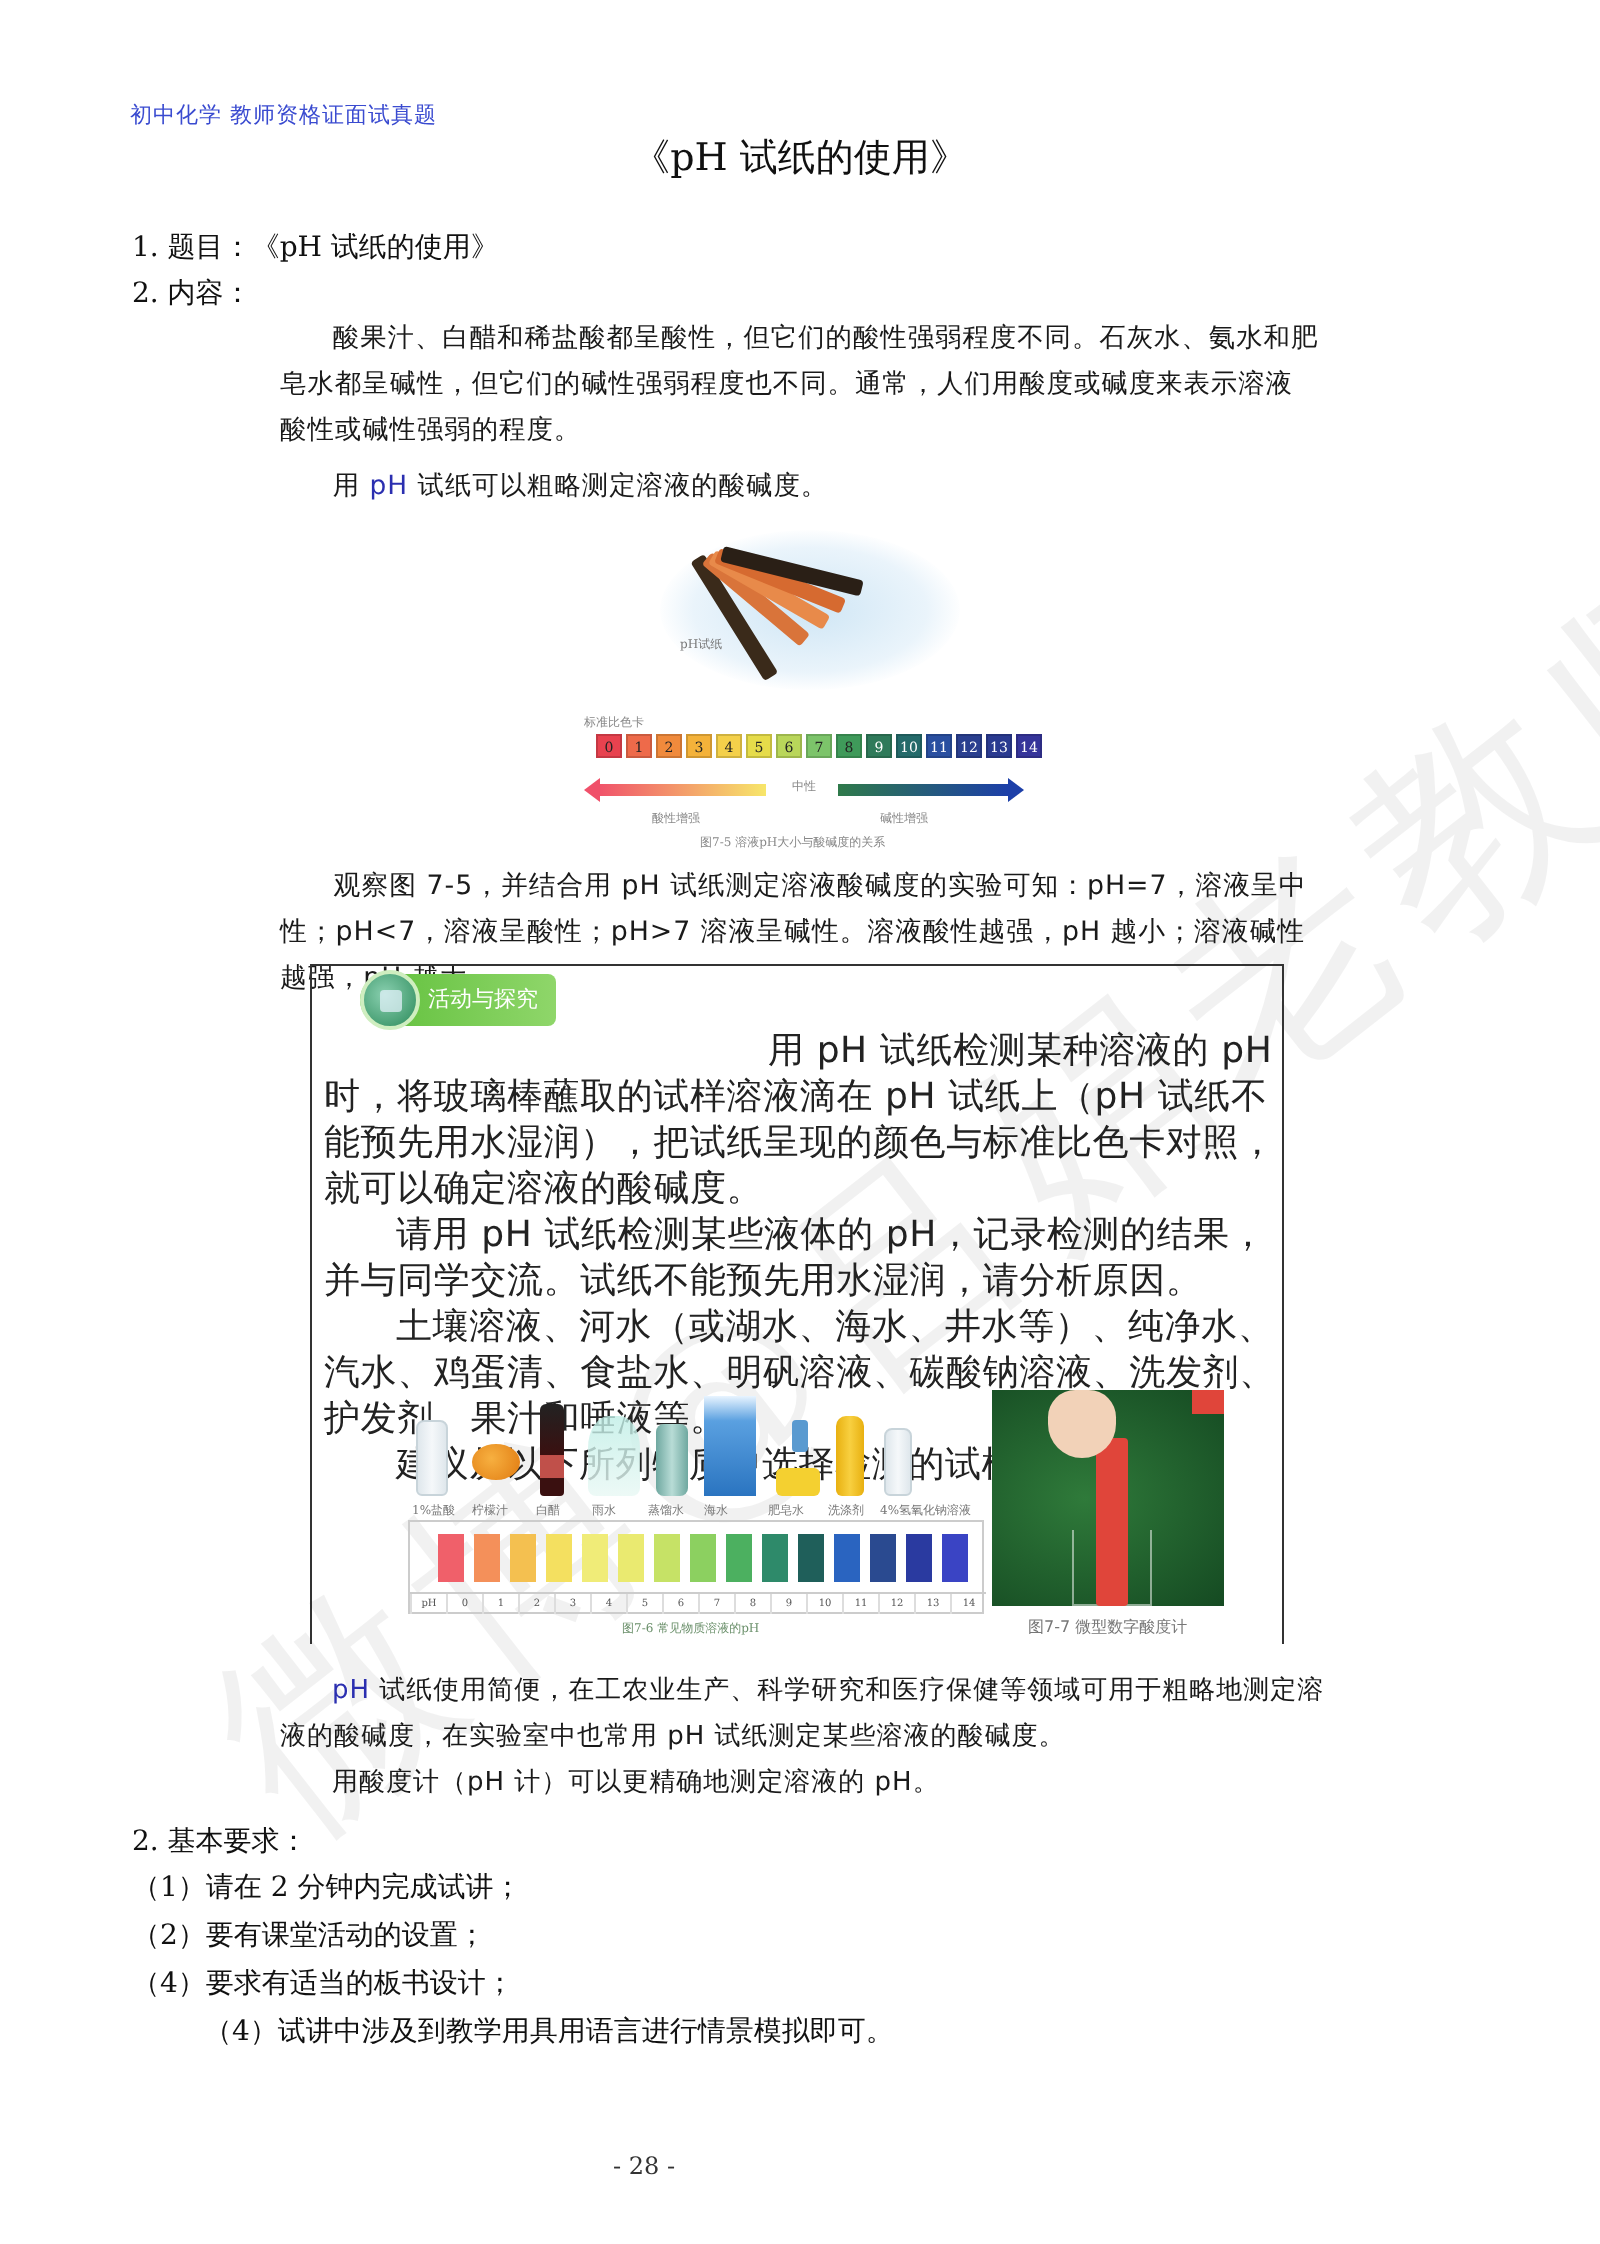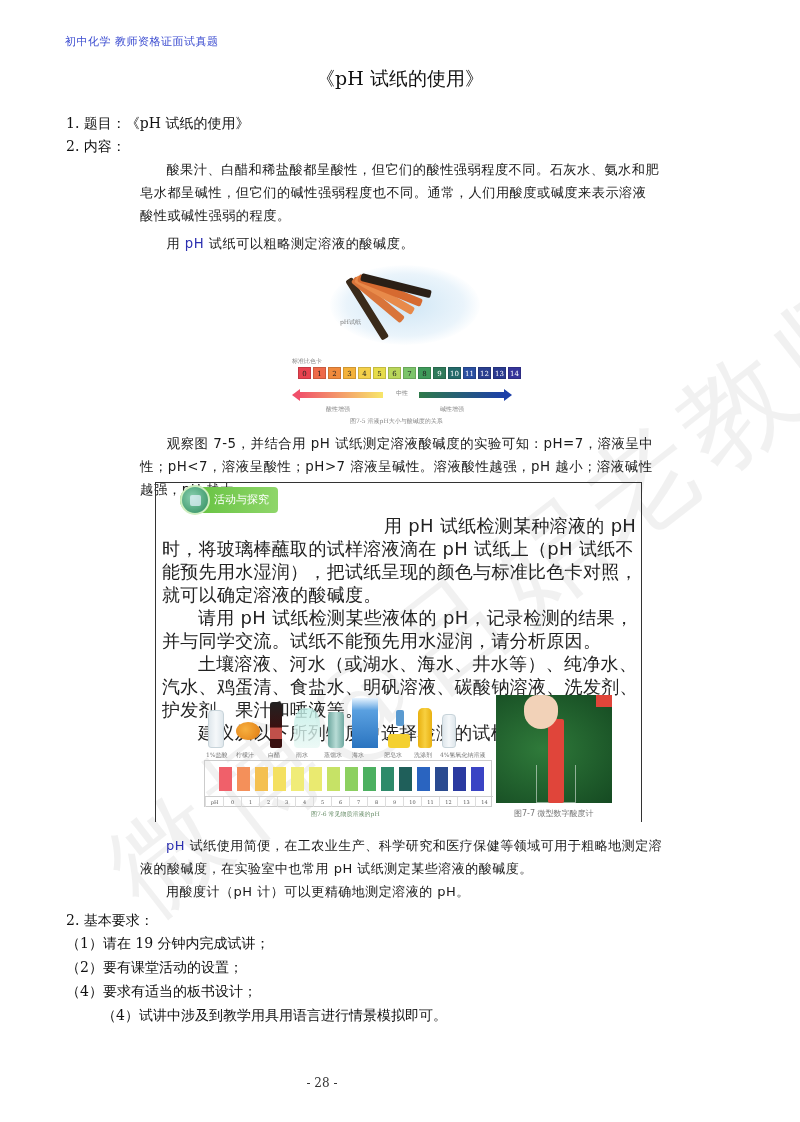--- a/index.html
+++ b/index.html
@@ -1,19 +1,19 @@
 <!DOCTYPE html>
 <html><head>
 <meta charset="utf-8">
 <style>
   * { box-sizing: border-box; margin: 0; padding: 0; }
   html, body { width: 800px; height: 1122px; background: #ffffff; }
   body { position: relative; overflow: hidden; font-family: "DejaVu Serif", "Liberation Serif", serif; color: #111; }
 
-  .header-note { position: absolute; left: 65px; top: 34px; font-size: 11px; color: #3a4bd0; font-family: "DejaVu Sans", sans-serif; letter-spacing: 0.5px; }
+  .header-note { position: absolute; left: 65px; top: 50px; font-size: 11px; color: #3a4bd0; font-family: "DejaVu Sans", sans-serif; letter-spacing: 0.5px; }
   .doc-title { position: absolute; left: 0; width: 800px; top: 66px; text-align: center; font-size: 19px; color: #111; }
 
   .sec { position: absolute; left: 66px; font-size: 14px; color: #111; }
   .sec1 { top: 115px; }
   .sec2 { top: 138px; }
 
   .scan { position: absolute; font-family: "DejaVu Sans", sans-serif; color: #1a1a1a; font-size: 13.2px; line-height: 23px; letter-spacing: 0.5px; }
   .scan .indent { text-indent: 2em; display: block; }
   .blue { color: #2b2fb0; }
 
@@ -221,18 +221,18 @@
   </div>
   <div class="fig77cap">图7-7   微型数字酸度计</div>
 </div>
 
 <div class="scan p4">
   <span class="indent"><span class="blue">pH</span><span> 试纸使用简便，在工农业生产、科学研究和医疗保健等领域可用于粗略地测定溶液的酸碱度，在实验室中也常用 pH 试纸测定某些溶液的酸碱度。</span></span>
   <span class="indent">用酸度计（pH 计）可以更精确地测定溶液的 pH。</span>
 </div>
 
 <div class="sec sec3">2. 基本要求：</div>
-<div class="req r1">（1）请在 19 分钟内完成试讲；</div>
+<div class="req r1">（1）请在 2 分钟内完成试讲；</div>
 <div class="req r2">（2）要有课堂活动的设置；</div>
 <div class="req r3">（4）要求有适当的板书设计；</div>
 <div class="req r4">（4）试讲中涉及到教学用具用语言进行情景模拟即可。</div>
 
 <div class="pageno">- 28 -</div>
 
 </body></html>

